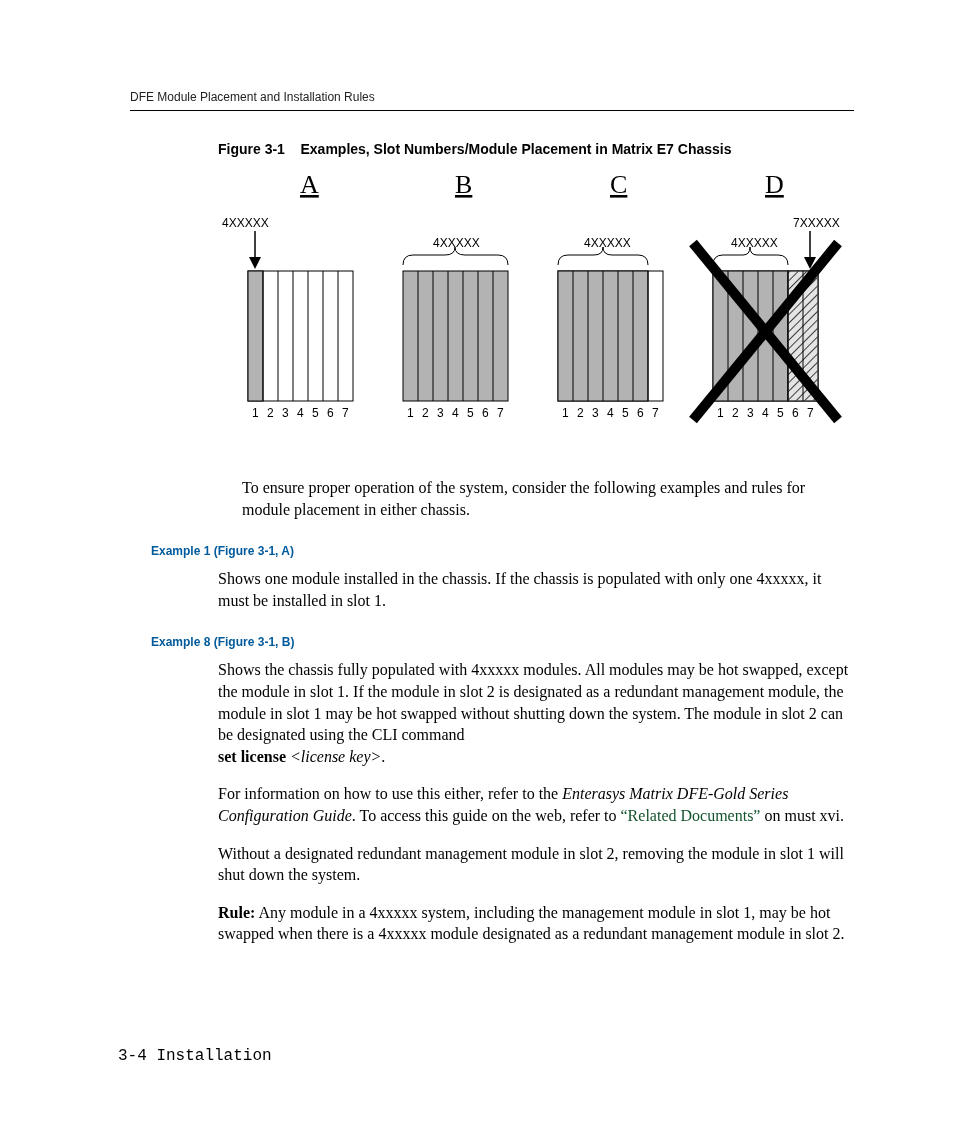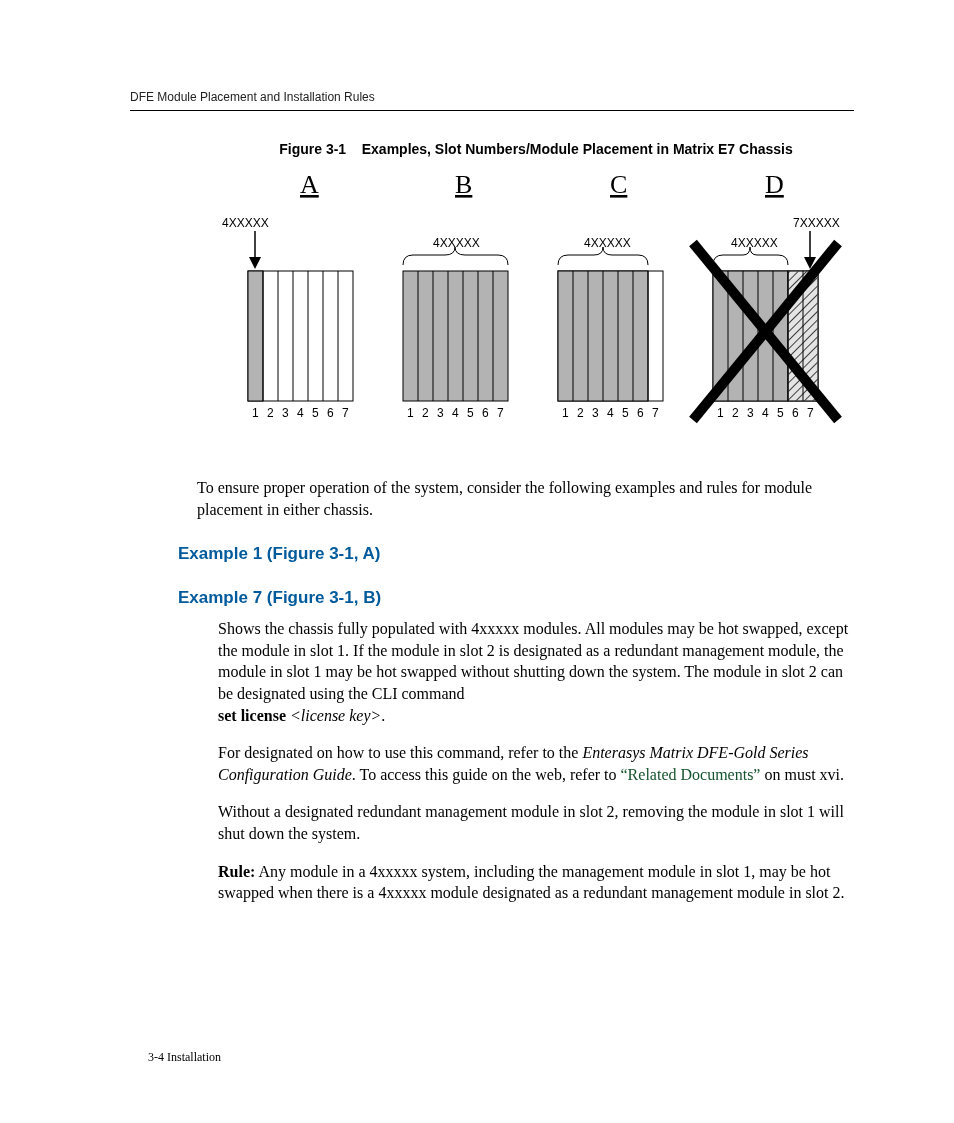--- a/index.html
+++ b/index.html
@@ -24,63 +24,63 @@
     }
     .header-rule {
       border: none;
       border-top: 1px solid #000;
       margin: 0 0 30px 0;
     }
     .fig-title {
       font-family: Arial, Helvetica, sans-serif;
       font-weight: bold;
       font-size: 14px;
-      text-align: center;
+      text-align: left;
       margin-left: 88px;
       margin-bottom: 18px;
     }
     .figure-wrap {
       margin-left: 88px;
       margin-bottom: 28px;
     }
     .body-text {
-      margin-left: 67px;
+      margin-left: 112px;
       font-size: 16px;
       line-height: 1.35;
       margin-bottom: 22px;
     }
     .example-heading {
       font-family: Arial, Helvetica, sans-serif;
       font-weight: bold;
-      font-size: 17px;
+      font-size: 12px;
       color: #005a9c;
       margin-bottom: 10px;
       margin-top: 24px;
-      margin-left: 48px;
+      margin-left: 21px;
     }
     .example-heading .lnk {
       color: #005a9c;
     }
     .link-inline {
       color: #14532d;
     }
     .para {
       margin-left: 88px;
       font-size: 16px;
       line-height: 1.35;
       margin-bottom: 16px;
     }
     .bold { font-weight: bold; }
     .italic { font-style: italic; }
     .footer {
       position: absolute;
       bottom: 58px;
-      left: 148px;
-      font-family: Liberation Serif, serif;
-      font-size: 12px;
+      left: 118px;
+      font-family: Liberation Mono, monospace;
+      font-size: 16px;
     }
   </style>
 </head>
 <body>
 
 <div class="page">
   <div class="header">DFE Module Placement and Installation Rules</div>
   <hr class="header-rule">
 
   <div class="fig-title">
@@ -202,30 +202,31 @@
         </g>
       </g>
     </svg>
   </div>
 
   <div class="body-text">To ensure proper operation of the system, consider the following examples and rules for module placement in either chassis.</div>
 
   <div class="example-heading">
     <span>Example 1 (</span><span class="lnk">Figure 3-1</span><span>, A)</span>
   </div>
+  <div class="para">Shows one module installed in the chassis. If the chassis is populated with only one 4xxxxx, it must be installed in slot 1.</div>
 
   <div class="example-heading">
-    <span>Example 7 (</span><span class="lnk">Figure 3-1</span><span>, B)</span>
+    <span>Example 8 (</span><span class="lnk">Figure 3-1</span><span>, B)</span>
   </div>
   <div class="para">
     <span>Shows the chassis fully populated with 4xxxxx modules. All modules may be hot swapped, except the module in slot 1. If the module in slot 2 is designated as a redundant management module, the module in slot 1 may be hot swapped without shutting down the system. The module in slot 2 can be designated using the CLI command </span><br>
     <span class="bold">set license</span><span class="italic"> &lt;license key&gt;</span><span>.</span>
   </div>
   <div class="para">
-    <span>For designated on how to use this command, refer to the </span><span class="italic">Enterasys Matrix DFE-Gold Series Configuration Guide</span><span>. To access this guide on the web, refer to  </span><span class="link-inline">“Related Documents”</span><span> on must xvi.</span>
+    <span>For information on how to use this either, refer to the </span><span class="italic">Enterasys Matrix DFE-Gold Series Configuration Guide</span><span>. To access this guide on the web, refer to  </span><span class="link-inline">“Related Documents”</span><span> on must xvi.</span>
   </div>
   <div class="para">Without a designated redundant management module in slot 2, removing the module in slot 1 will shut down the system.</div>
   <div class="para">
     <span class="bold">Rule:</span><span> Any module in a 4xxxxx system, including the management module in slot 1, may be hot swapped when there is a 4xxxxx module designated as a redundant management module in slot 2.</span>
   </div>
 
   <div class="footer">3-4   Installation</div>
 </div>
 
 </body></html>

